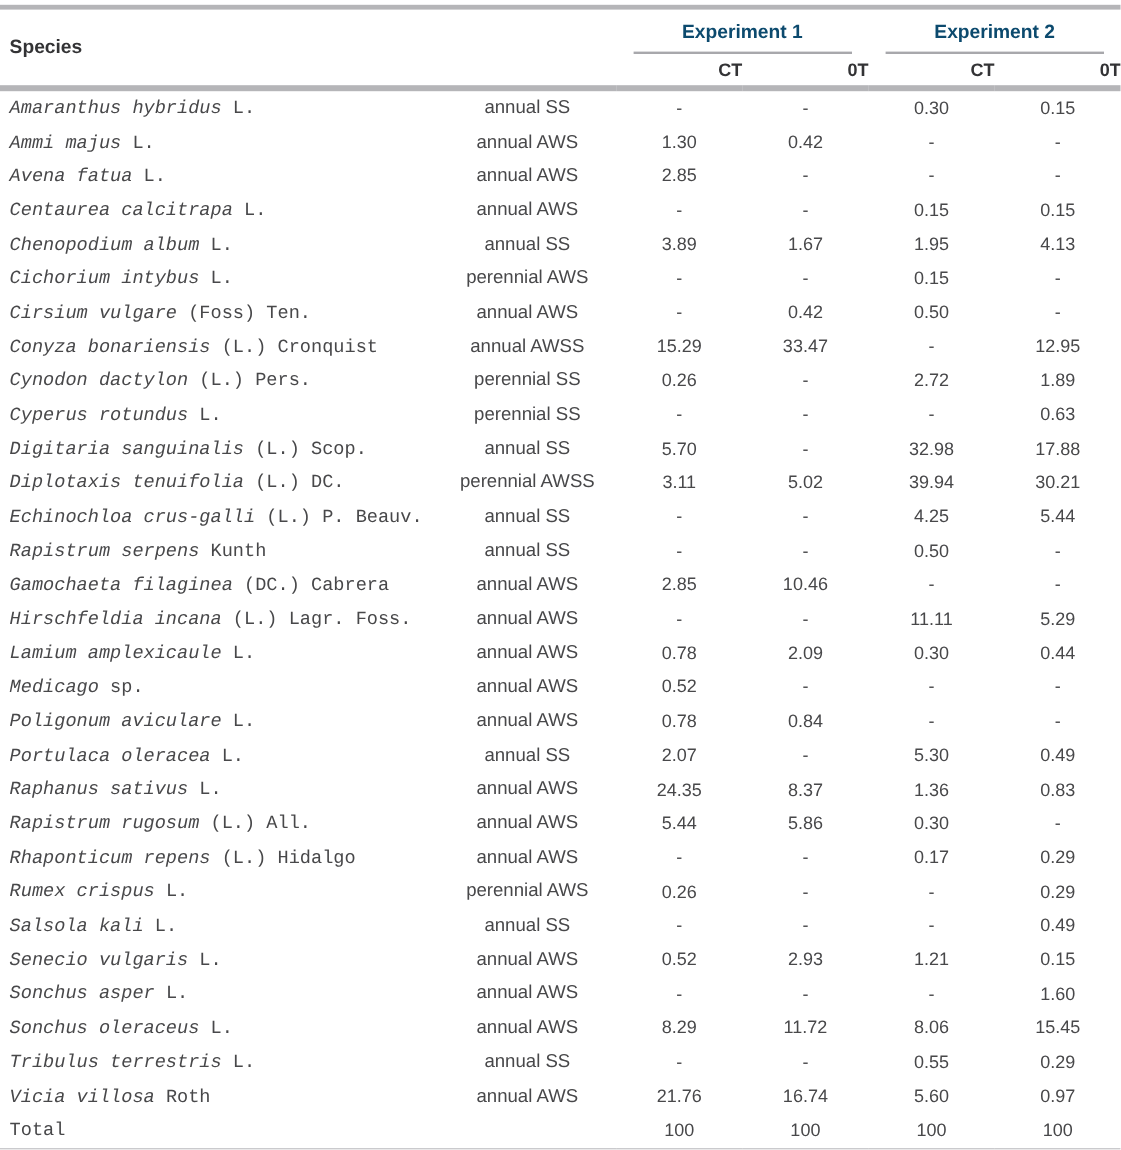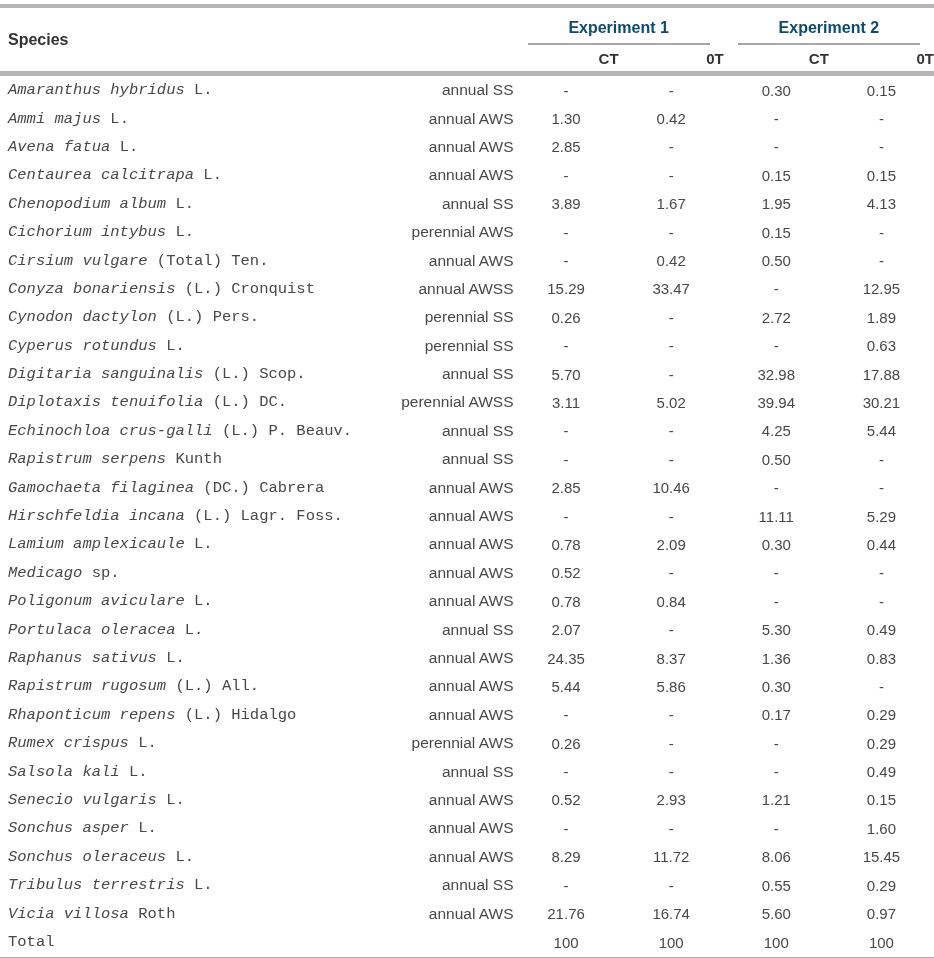--- a/index.html
+++ b/index.html
@@ -70,21 +70,21 @@
   
   td {
     height: 28.4px;
     font-size: 15.5px;
     vertical-align: middle;
     white-space: nowrap;
     overflow: hidden;
   }
   td.c-species { text-align: left; padding-left: 8px; font-family: Liberation Mono, monospace; }
   td.c-species .sp-it { font-style: italic; }
-  td.c-life    { text-align: right; }
+  td.c-life    { text-align: center; }
   td.c-num     { text-align: center; font-size: 15px; }
 
   tr.total-row td { height: 29px; }
 </style>
 </head>
 <body>
 
 <div class="page">
   <div class="top-rule"></div>
 
@@ -158,21 +158,21 @@
         </tr>
         <tr>
           <td class="c-species"><span class="sp-it">Cichorium intybus</span> <span class="sp-ro">L.</span></td>
           <td class="c-life">perennial AWS</td>
           <td class="c-num">-</td>
           <td class="c-num">-</td>
           <td class="c-num">0.15</td>
           <td class="c-num">-</td>
         </tr>
         <tr>
-          <td class="c-species"><span class="sp-it">Cirsium vulgare</span> <span class="sp-ro">(Total) Ten.</span></td>
+          <td class="c-species"><span class="sp-it">Cirsium vulgare</span> <span class="sp-ro">(Foss) Ten.</span></td>
           <td class="c-life">annual AWS</td>
           <td class="c-num">-</td>
           <td class="c-num">0.42</td>
           <td class="c-num">0.50</td>
           <td class="c-num">-</td>
         </tr>
         <tr>
           <td class="c-species"><span class="sp-it">Conyza bonariensis</span> <span class="sp-ro">(L.) Cronquist</span></td>
           <td class="c-life">annual AWSS</td>
           <td class="c-num">15.29</td>

